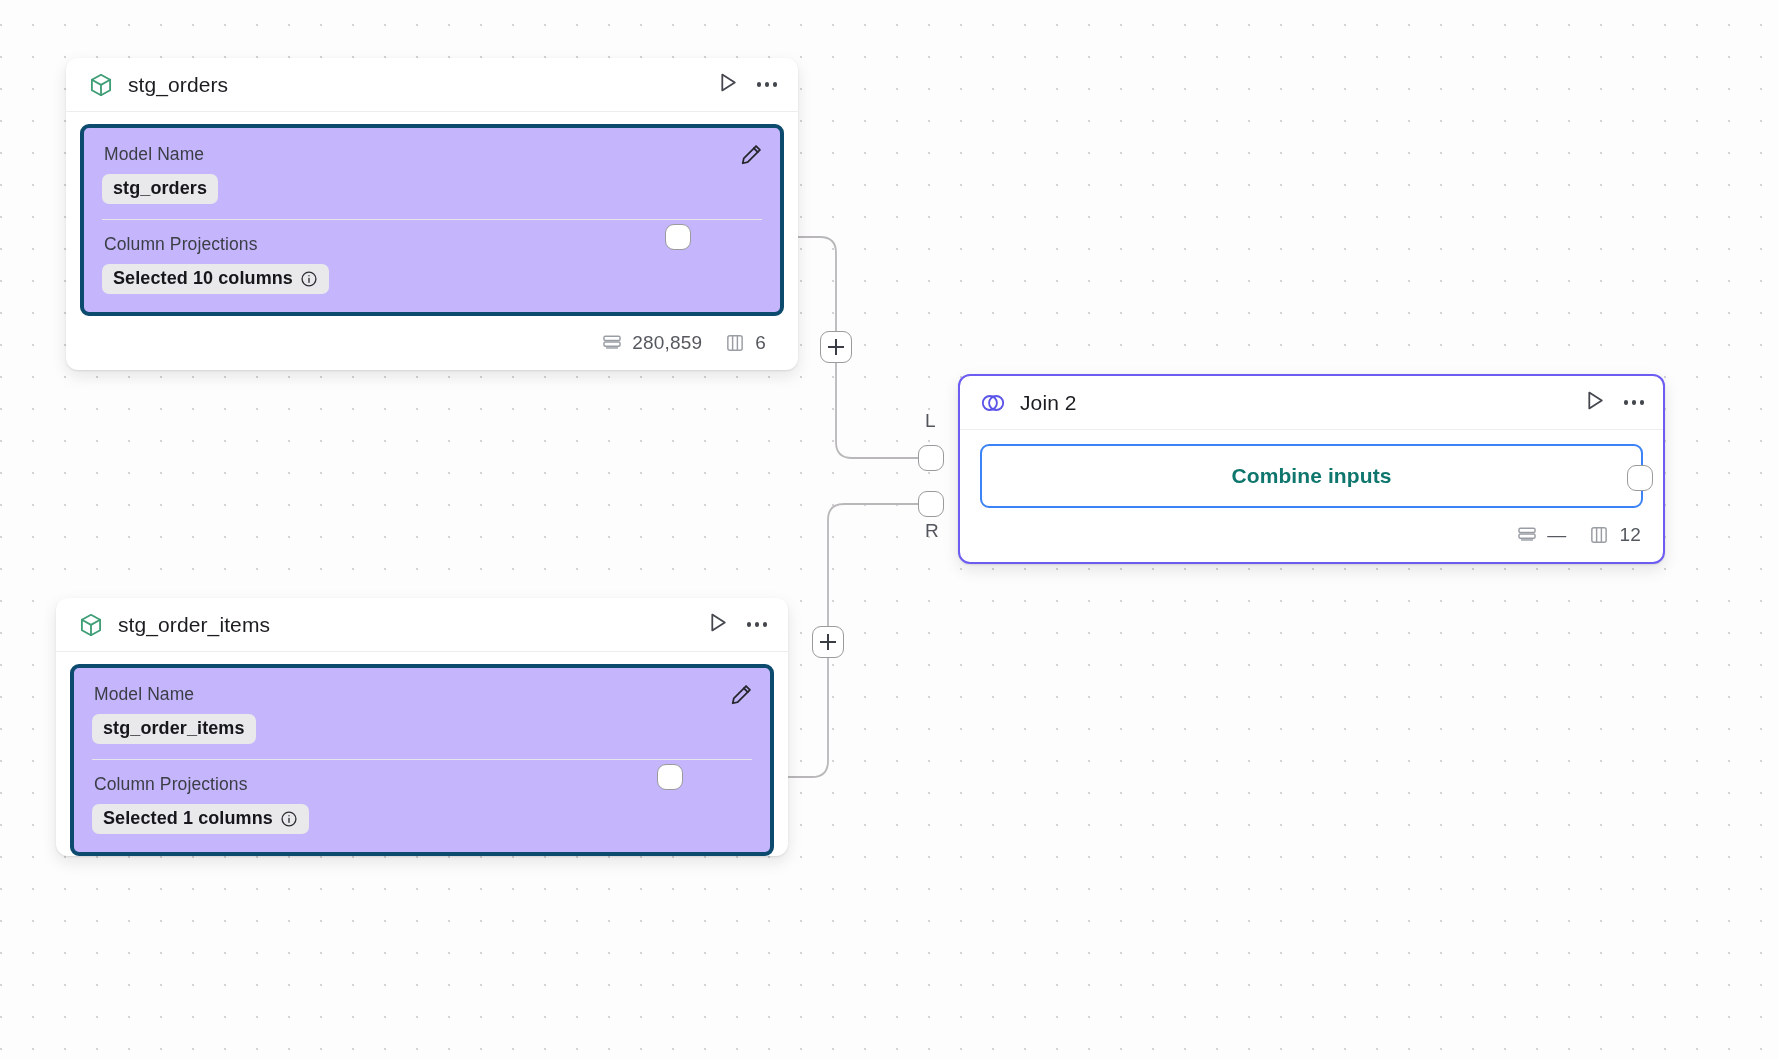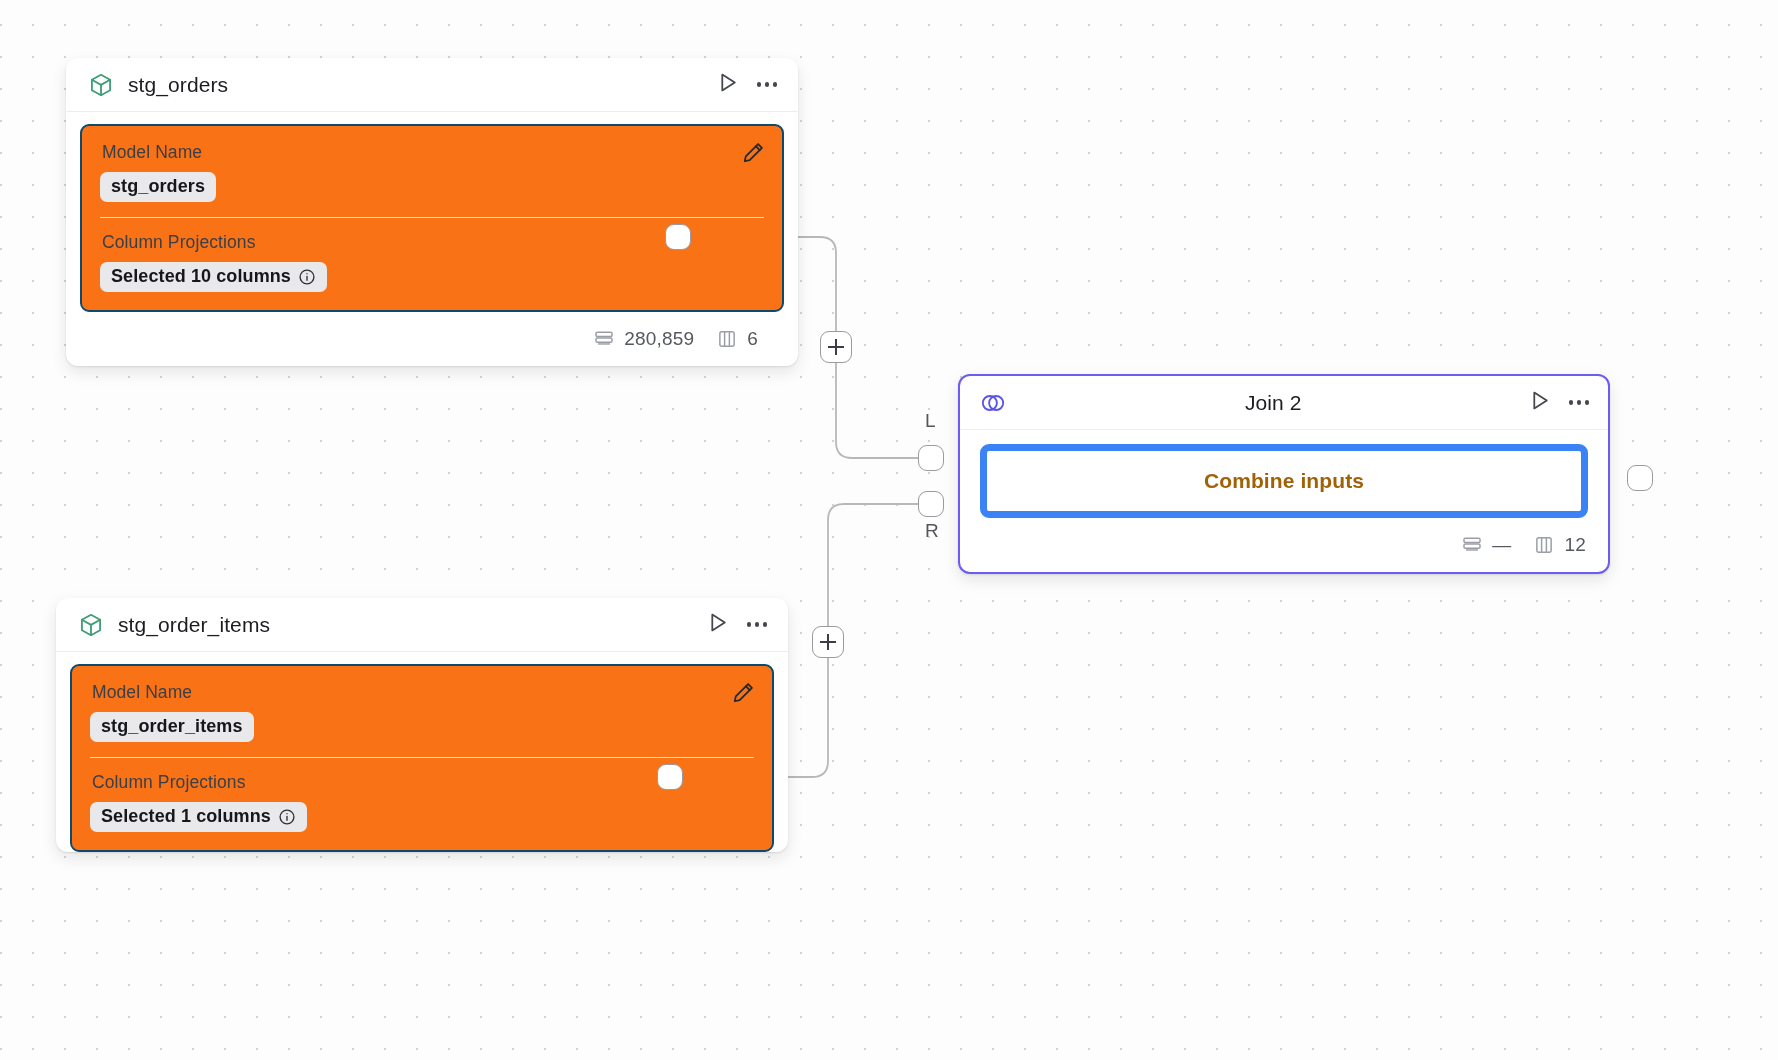--- a/index.html
+++ b/index.html
@@ -73,24 +73,24 @@
     width: 4.5px;
     height: 4.5px;
     border-radius: 50%;
     background: #44474d;
   }
 
   
   .node-body { padding: 12px 14px 0 14px; }
   .cfg-panel {
     position: relative;
-    border: 2px solid #0c4a6e;
+    border: 4px solid #0c4a6e;
     border-radius: 9px;
     padding: 16px 18px 18px 18px;
-    background: #f97316;
+    background: #c4b5fd;
   }
   .cfg-edit {
     position: absolute;
     top: 14px;
     right: 16px;
     cursor: pointer;
     line-height: 0;
   }
   .cfg-label {
     font-size: 17.5px;
@@ -116,21 +116,21 @@
     margin: 15px 0 14px 0;
   }
 
   
   .node-footer {
     display: flex;
     align-items: center;
     justify-content: flex-end;
     gap: 10px;
     height: 54px;
-    padding: 0 40px 0 0;
+    padding: 0 32px 0 0;
     color: #6c7077;
     font-size: 19px;
   }
   .stat {
     display: inline-flex;
     align-items: center;
     gap: 9px;
   }
   .stat .val { color: #55585e; letter-spacing: .2px; }
   .stat + .stat { margin-left: 12px; }
@@ -141,26 +141,26 @@
     border-radius: 12px;
     box-shadow: 0 1px 2px rgba(16,18,22,.10),
                 0 6px 16px rgba(16,18,22,.10);
   }
   .combine-btn {
     display: flex;
     align-items: center;
     justify-content: center;
     height: 60px;
     margin: 14px 20px 0 20px;
-    border: 7px solid #3b82f6;
+    border: 2px solid #3b82f6;
     border-radius: 9px;
     background: #fff;
     font-size: 21px;
     font-weight: bold;
-    color: #a16207;
+    color: #0f766e;
     cursor: pointer;
     letter-spacing: .1px;
   }
 
   
   .port {
     position: absolute;
     width: 26px;
     height: 26px;
     background: #ffffff;
@@ -321,21 +321,21 @@
               <circle cx="12" cy="12" r="9.2"></circle>
               <path d="M12 11.2v5.2"></path>
                 <circle cx="12" cy="7.6" r=".9" fill="#2c2f34" stroke="none"></circle>
             </svg>
           </span>
         </span>
       </div>
     </div>
   </div>
 
-  <div class="node selected" style="left:958px; top:374px; width:652px;text-align:center;">
+  <div class="node selected" style="left:958px; top:374px; width:707px;">
     <div class="node-header" style="padding:0 18px 0 20px;">
       <span class="hdr-icon">
         <svg width="26" height="26" viewBox="0 0 24 24" fill="none" stroke="#5b54e8" stroke-width="1.7">
           <circle cx="9.1" cy="12" r="6.5"></circle>
           <circle cx="14.9" cy="12" r="6.5"></circle>
         </svg>
       </span>
       <span class="node-title">Join 2</span>
       <span class="hdr-actions">
         <span class="run-btn">

